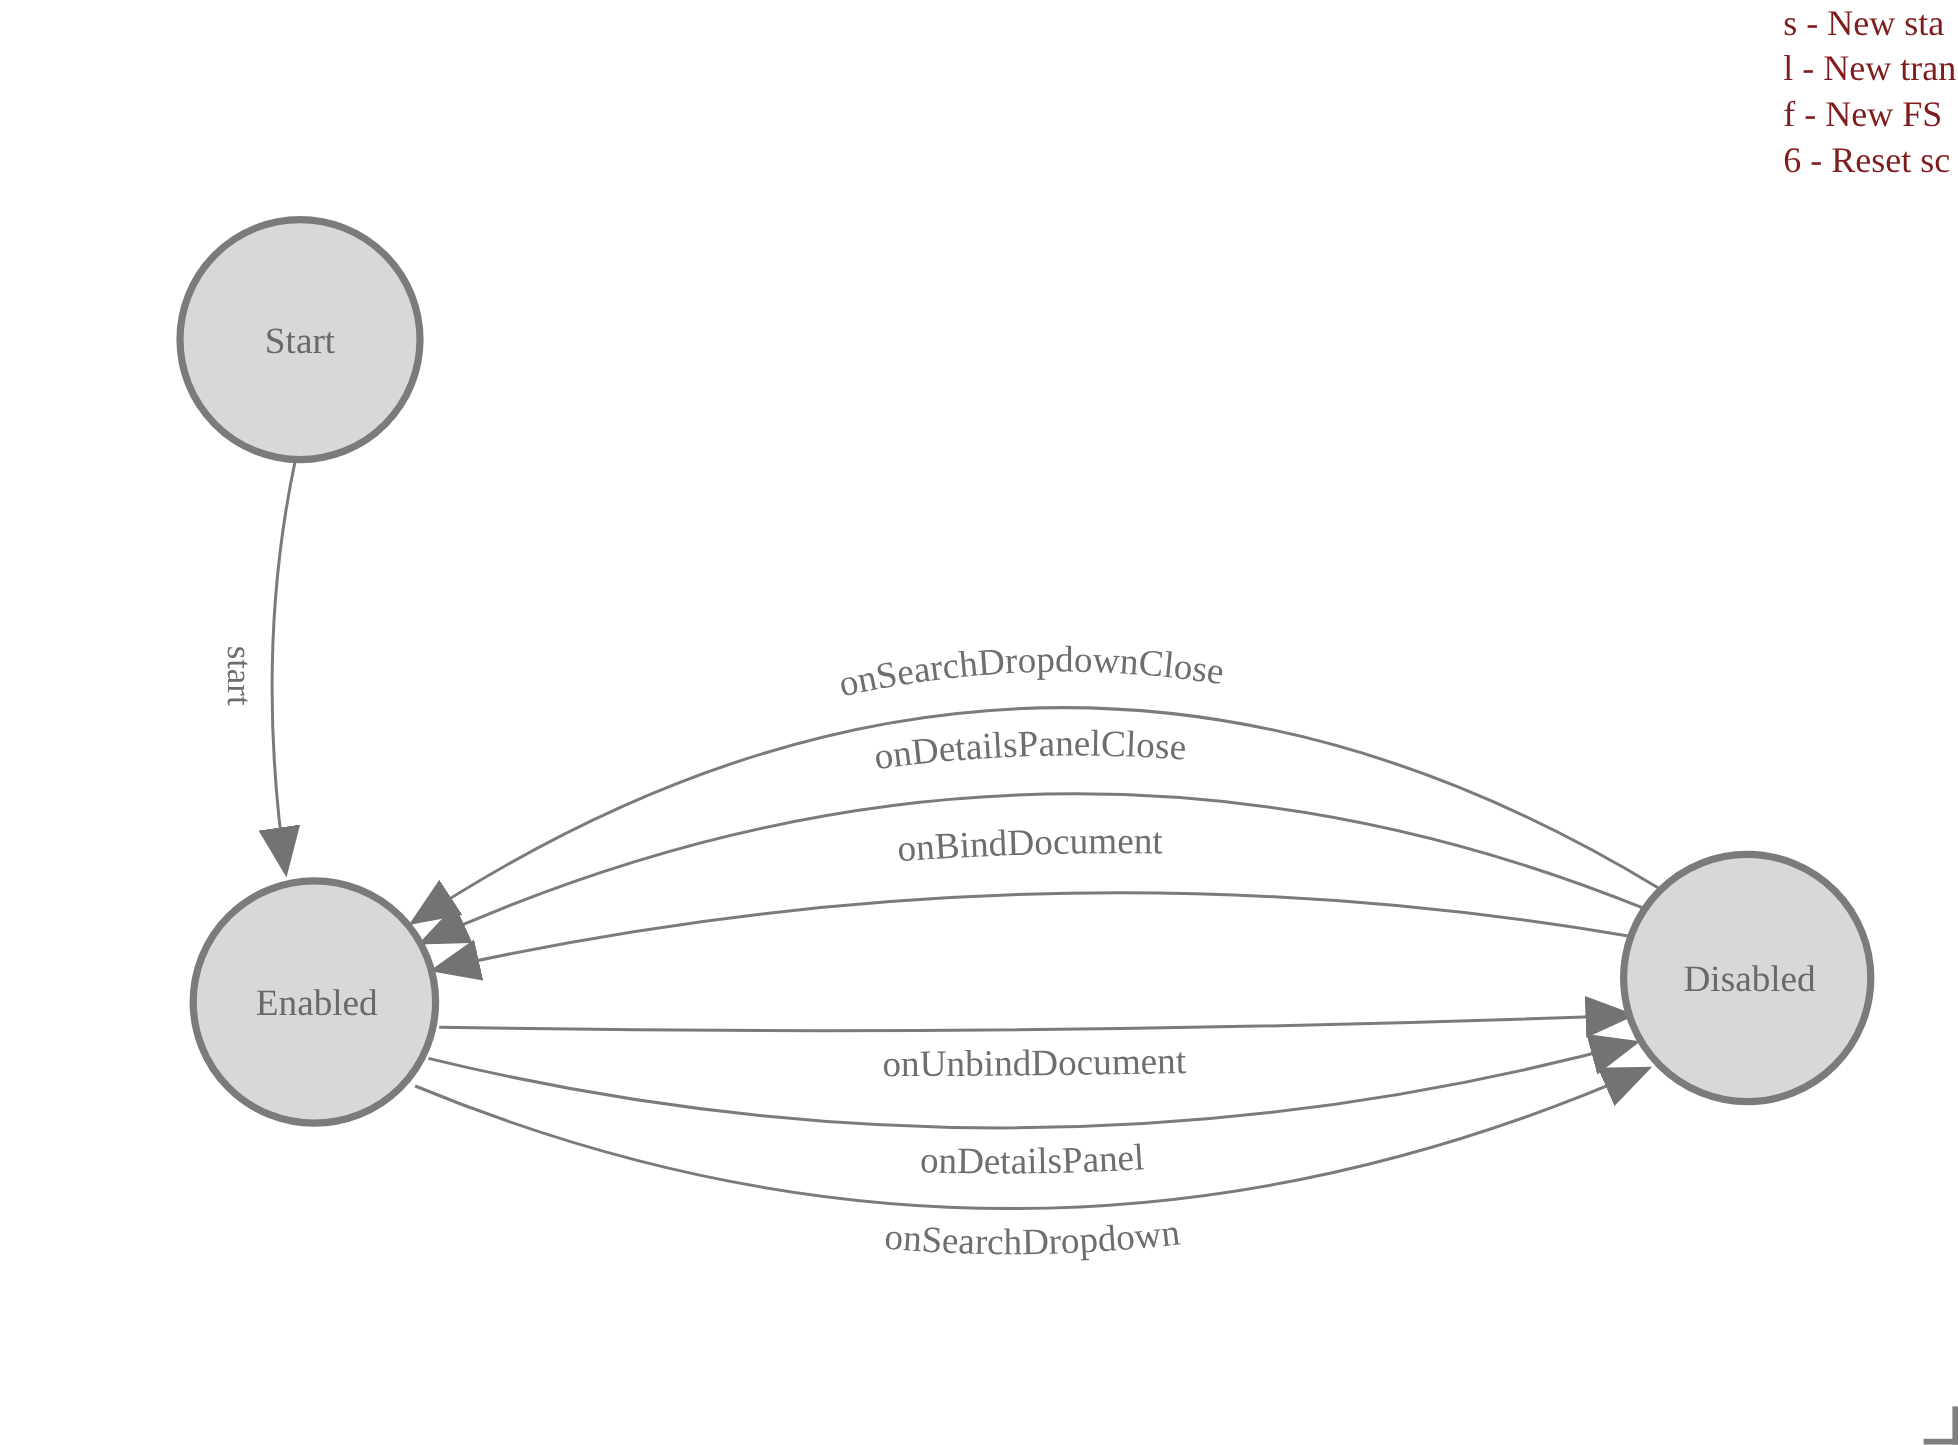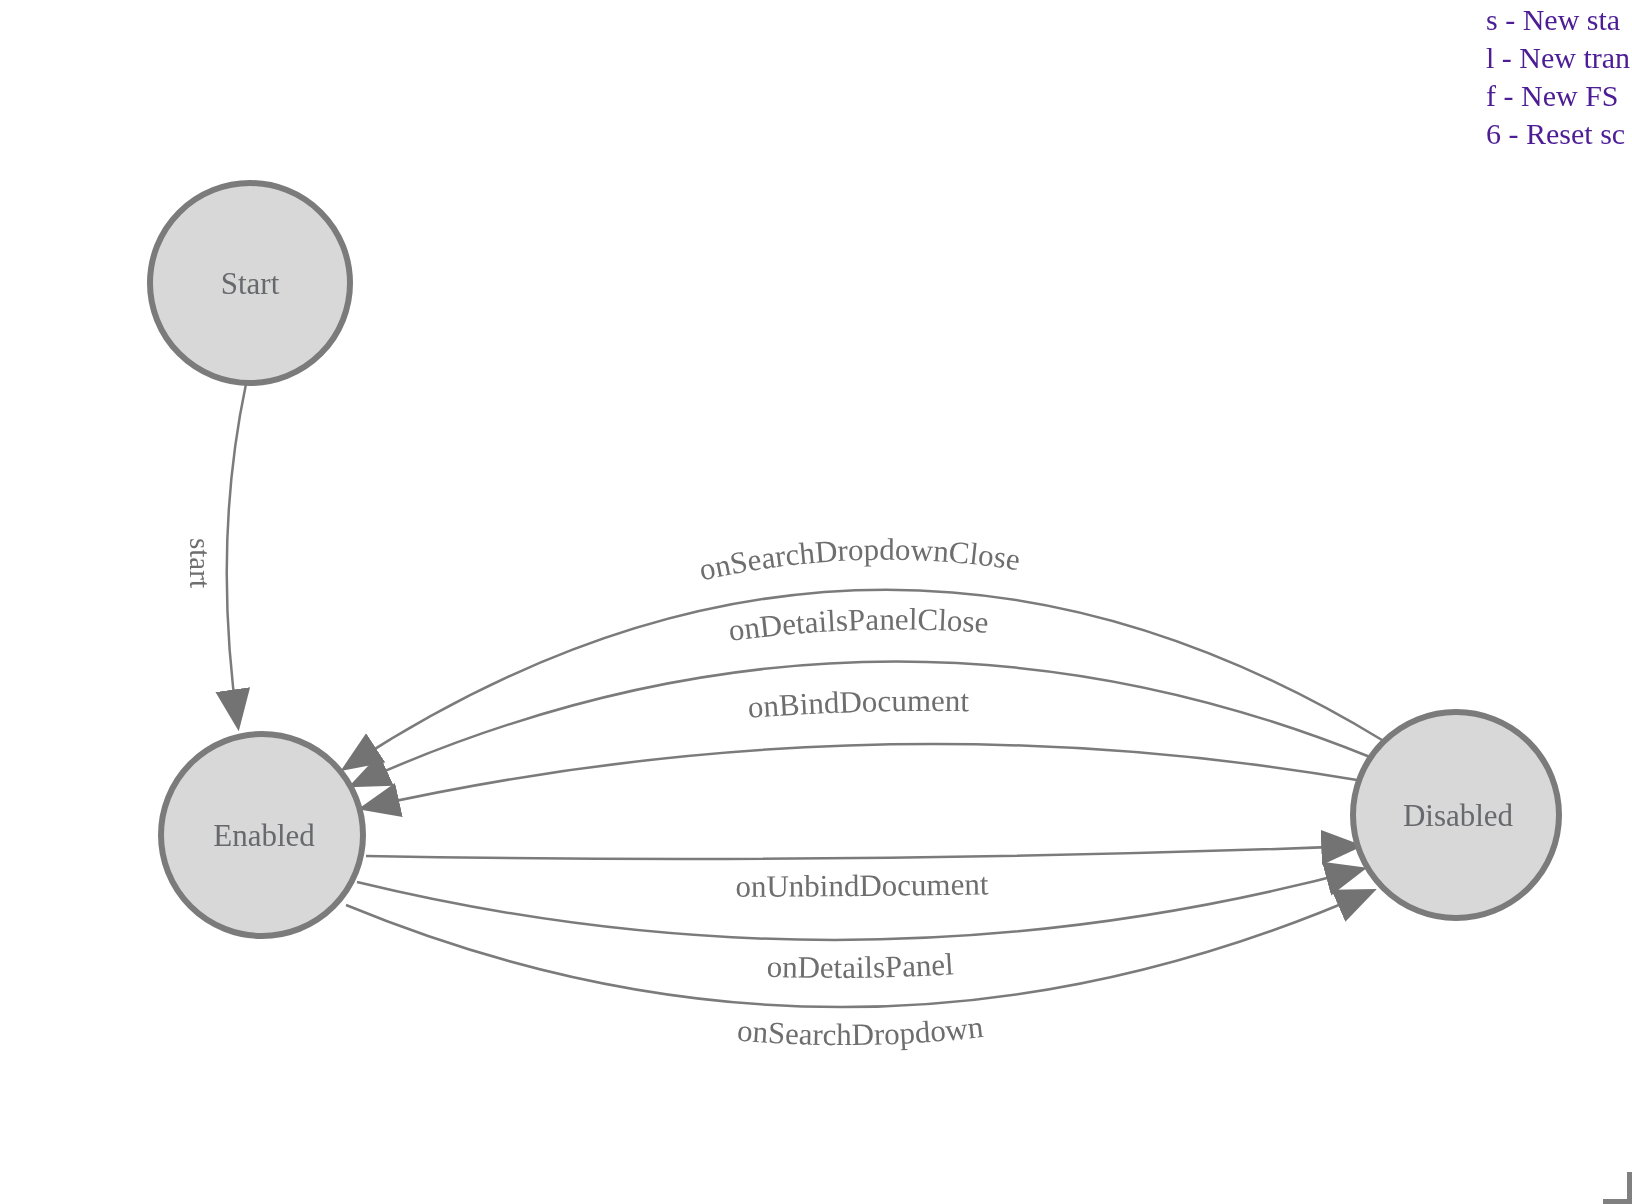--- a/index.html
+++ b/index.html
@@ -34,21 +34,21 @@
   }
   .start-label {
     fill: #6e6e6e;
     font-size: 29px;
     text-anchor: middle;
   }
   .legend {
     position: absolute;
     left: 1486px;
     top: 1px;
-    color: #4c1d95;
+    color: #7f1d1d;
     font-size: 30px;
     line-height: 38px;
     white-space: nowrap;
   }
   .legend div { white-space: nowrap; }
   .canvas-corner {
     position: absolute;
     left: 1603px;
     top: 1172px;
     width: 24px;

